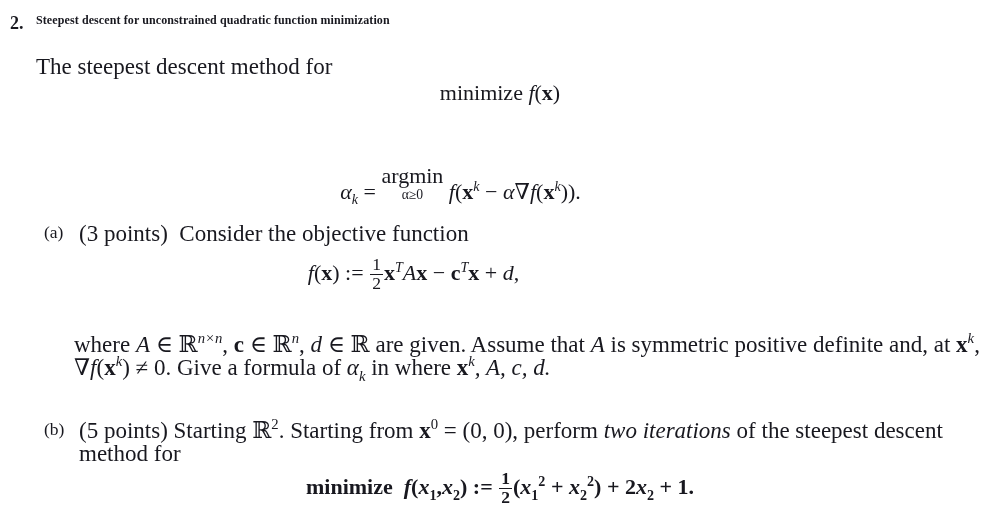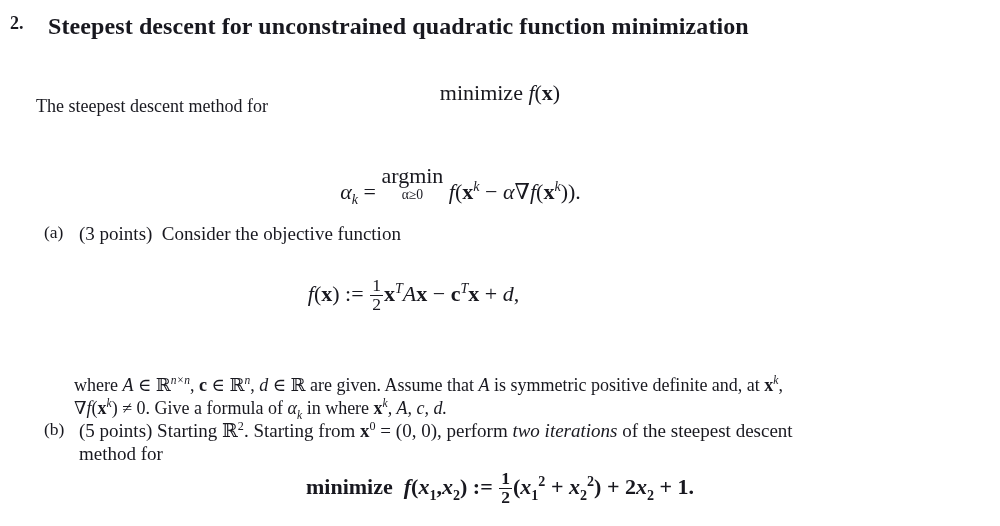--- a/index.html
+++ b/index.html
@@ -30,48 +30,47 @@
 
   
   .prob-number {
     position: absolute;
     left: 10px; top: 13px;
     font-weight: bold;
     font-size: 18px;
   }
   .prob-title {
     position: absolute;
-    left: 48px; top: 13px;
+    left: 36px; top: 13px;
     font-weight: bold;
-    font-size: 24px;
+    font-size: 12px;
     letter-spacing: 0.1px;
     white-space: nowrap;
   }
 
   
   .para {
     position: absolute;
-    font-size: 18px;
+    font-size: 23px;
     line-height: 23px;
-    margin-top: 40px;
   }
   .p-intro  { left: 36px; top: 55px; white-space: nowrap; }
   .p-grad   { left: 33px; top: 118px; width: 960px; }
   .p-where  { left: 74px; top: 333px; width: 925px; line-height: 23px; }
 
   
   .eq {
     position: absolute;
     text-align: center;
     font-size: 22px;
     white-space: nowrap;
   }
   .eq-min1   { left: 0; top: 80px; width: 1000px; }
   .eq-argmin { left: 0; top: 165px; width: 921px; }
-  .eq-fdef   { left: 0; top: 277px; width: 827px; }
+  .eq-fdef   { left: 0; top: 256px; width: 827px; }
   .eq-min2   { left: 0; top: 470px; width: 1000px; font-weight: bold; }
 
   
   .frac {
     display: inline-block;
     vertical-align: -0.42em;
     text-align: center;
     font-size: 0.95em;
     line-height: 1.02;
     margin: 0 1px;
@@ -96,21 +95,21 @@
     white-space: nowrap;
   }
 
   
   .item-label {
     position: absolute;
     font-size: 17.5px;
   }
   .item-body {
     position: absolute;
-    font-size: 19px;
+    font-size: 23px;
     line-height: 23px;
   }
   .lab-a { left: 44px; top: 222px; }
   .bod-a { left: 79px; top: 222px; white-space: nowrap; }
   .lab-b { left: 44px; top: 419px; }
   .bod-b { left: 79px; top: 419px; width: 920px; }
 </style>
 </head>
 <body>
 

